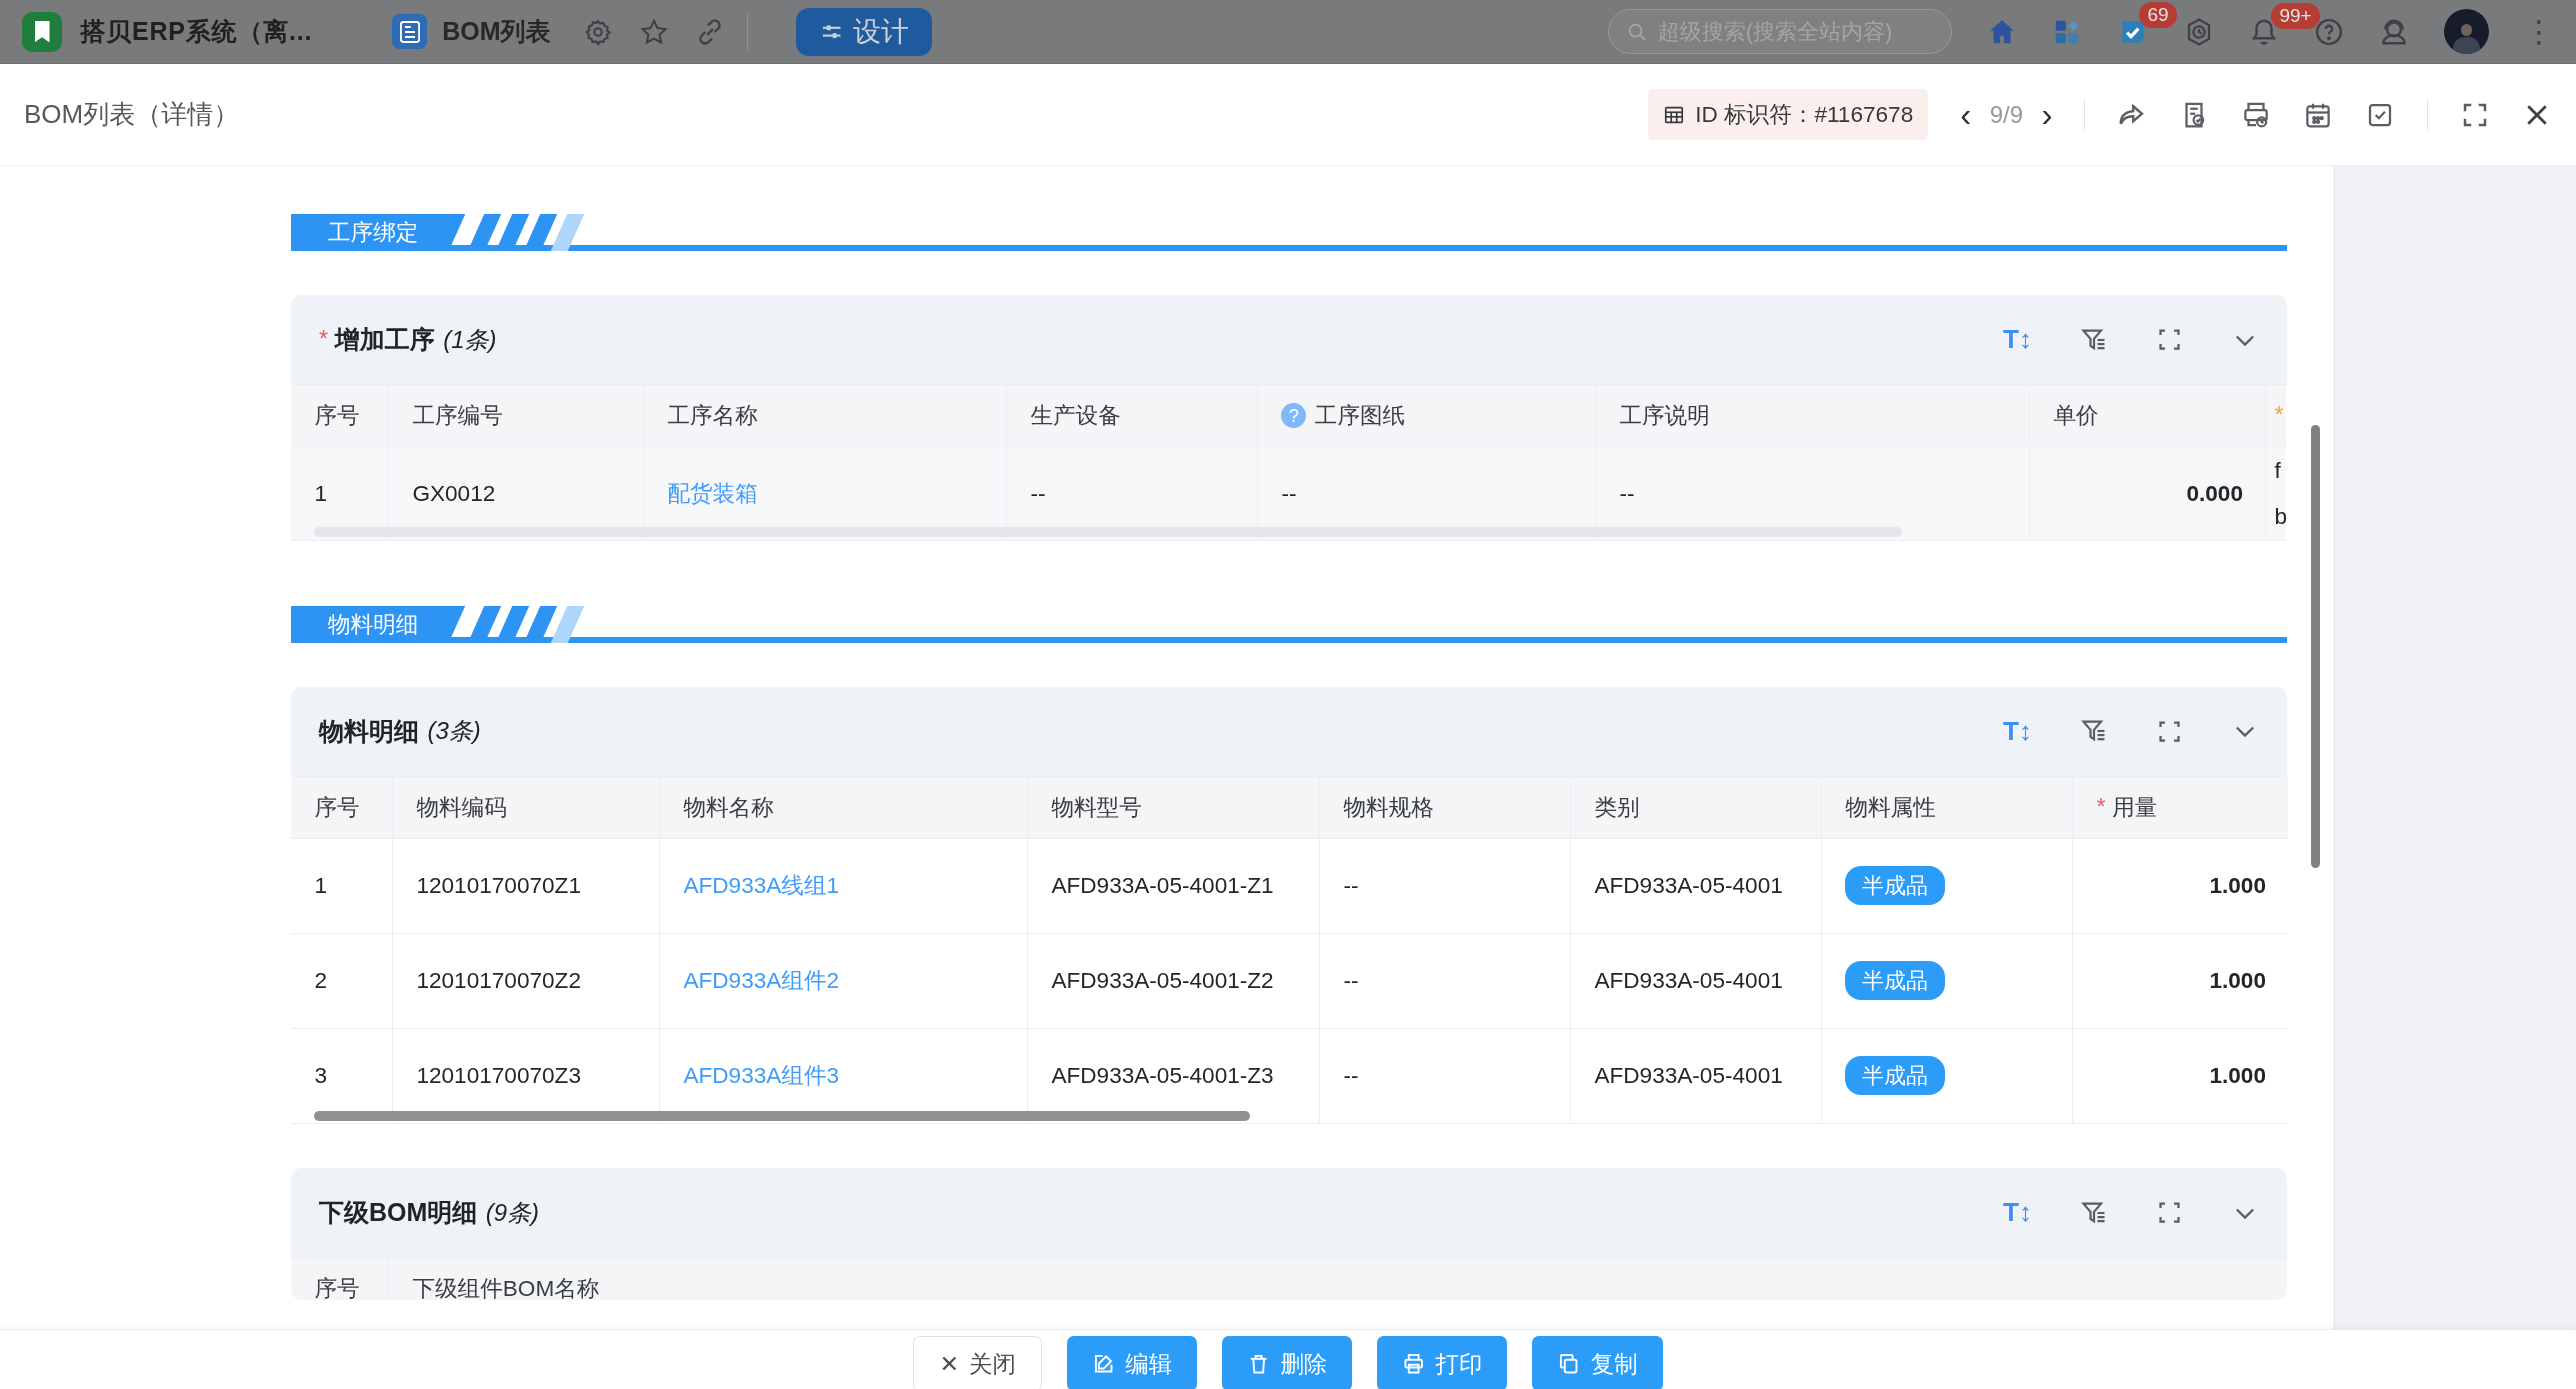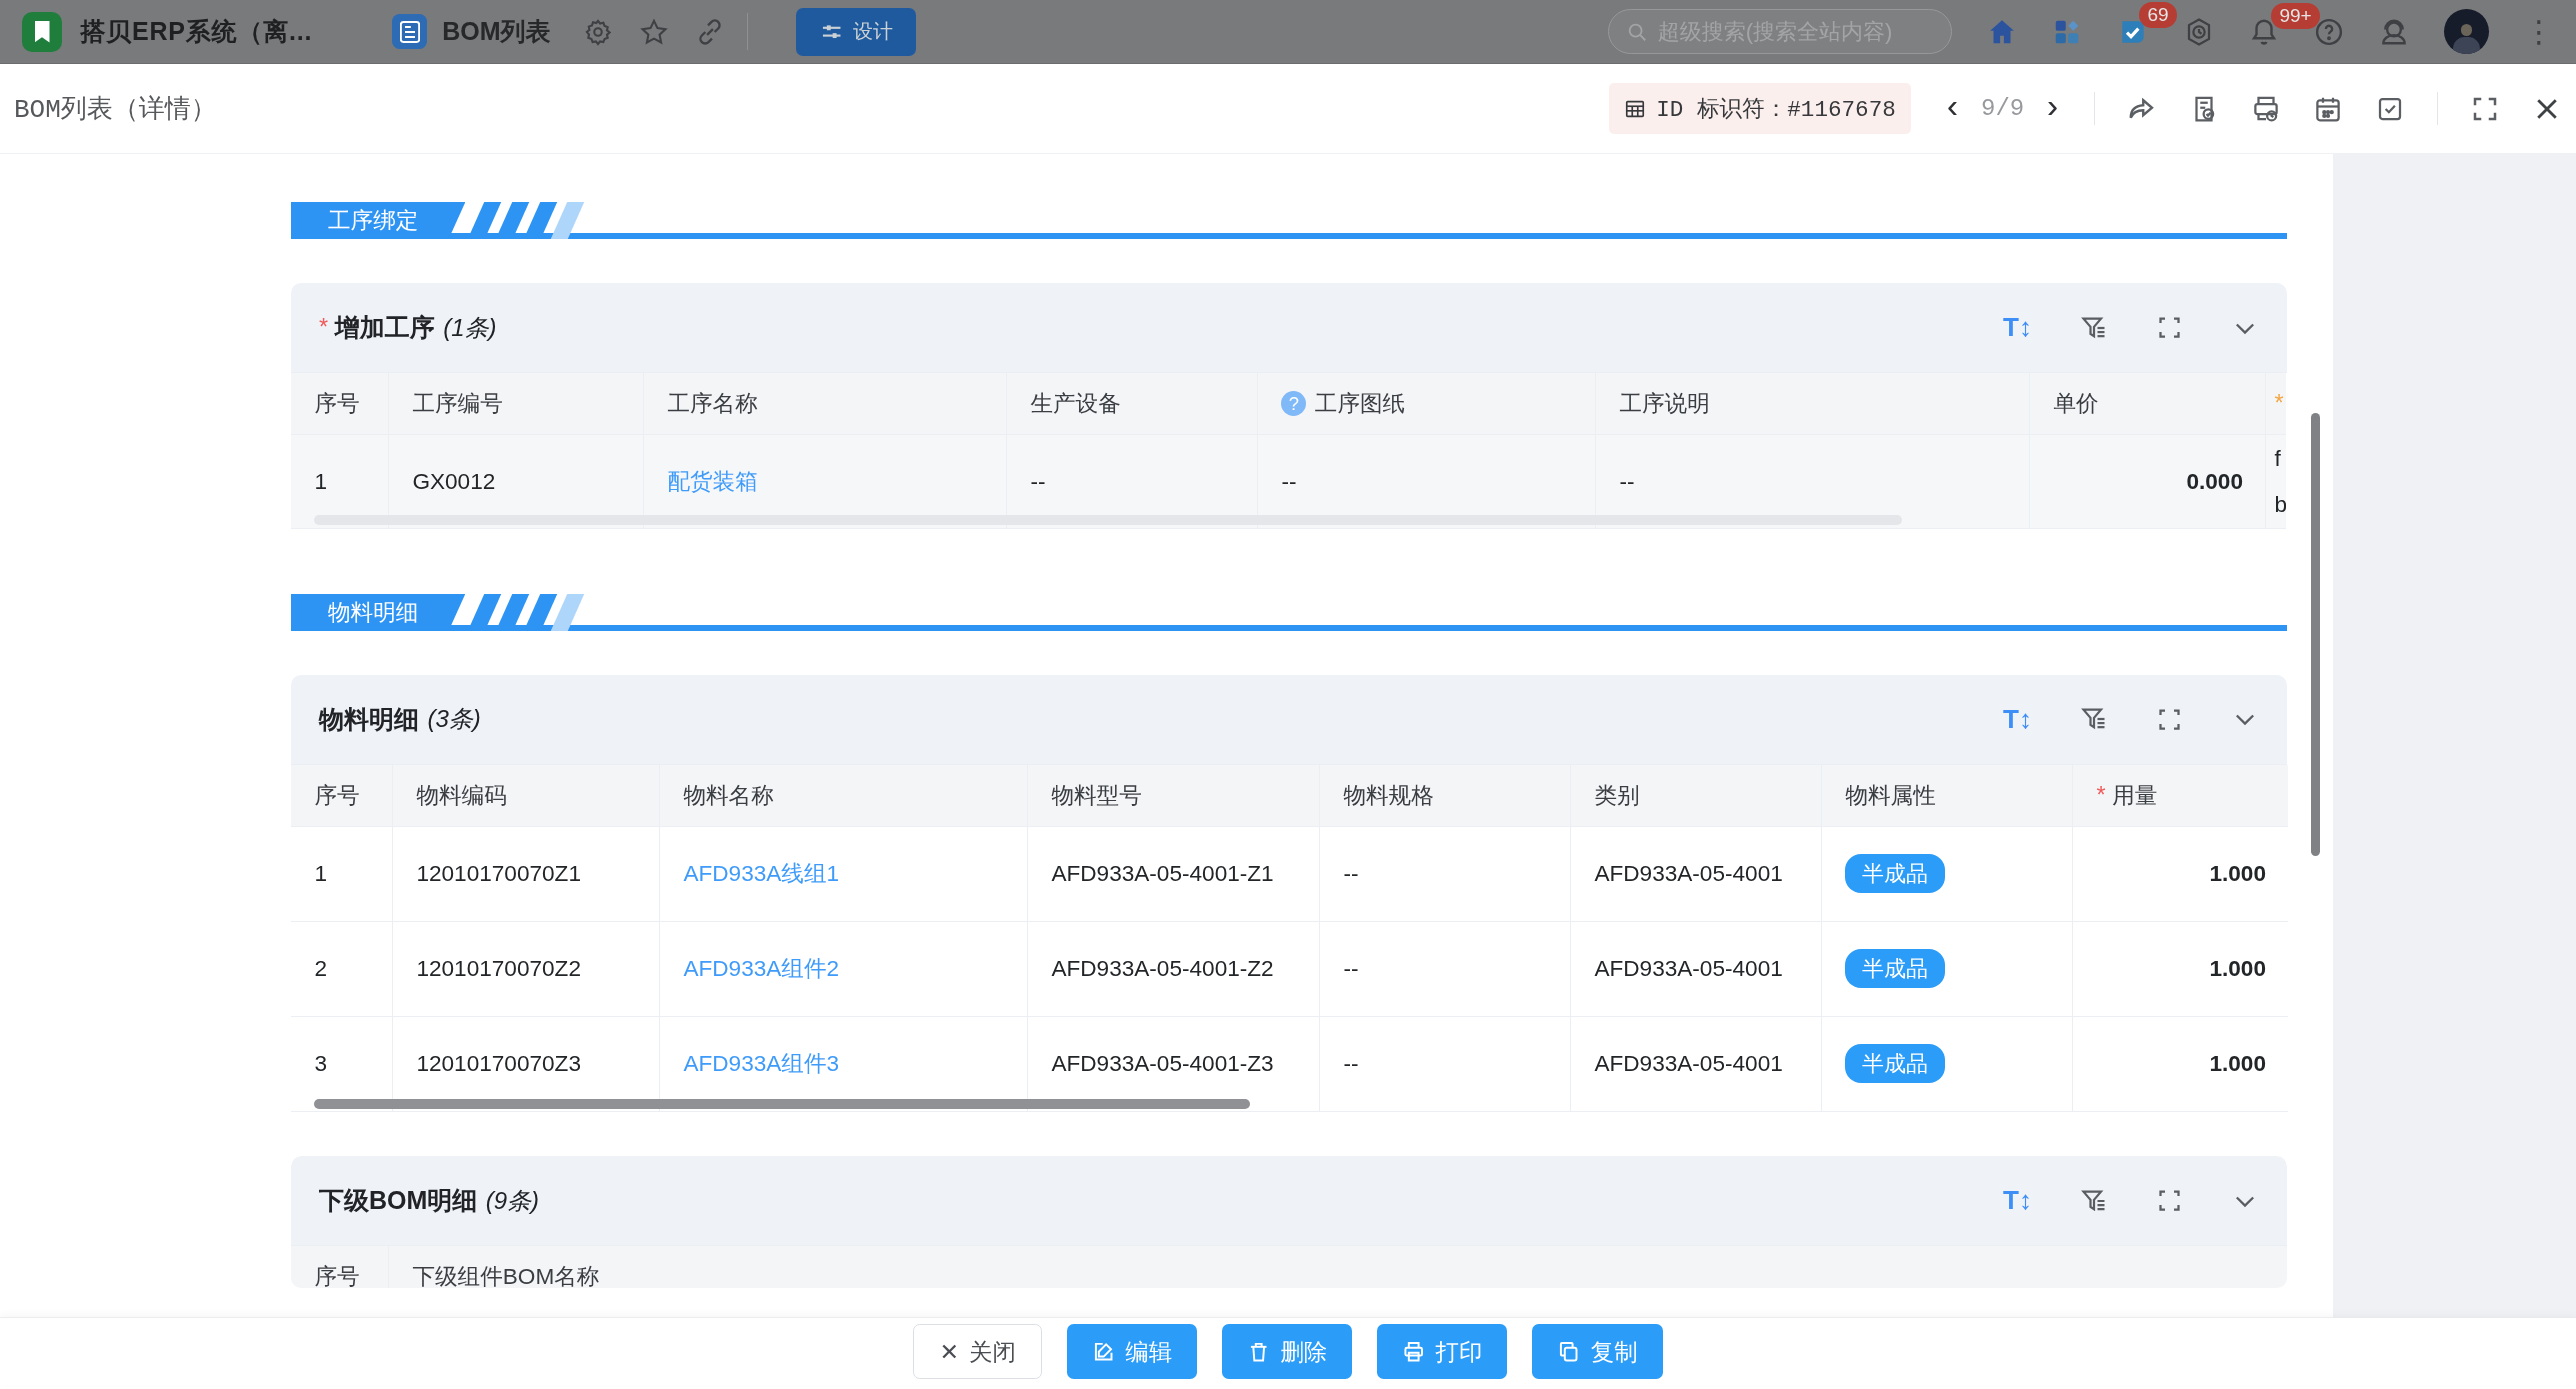--- a/index.html
+++ b/index.html
@@ -16,42 +16,42 @@
   .app-name { margin-left:18.4px; font-size:25px; font-weight:bold; color:#1e2022;
     letter-spacing:0.8px; }
   .tabzone { display:flex; align-items:center; margin-left:80px; gap:15px; }
   .tab-ic { width:35px; height:35px; border-radius:7.5px; background:#2d6cb4;
     display:flex; align-items:center; justify-content:center; }
   .tab-label { font-size:25px; font-weight:bold; color:#26282a; }
   .tb-divider { width:0.8px; height:37px; background:#909194; margin:0 23.4px; }
   .tb-ic { color:#3e4043; display:flex; align-items:center; }
   .icgroup { display:flex; align-items:center; gap:28px; margin-left:33px; }
   .design-btn { margin-left:25px; height:48px; padding:0 23.4px; background:#1f5a9e;
-    border-radius:7px; display:flex; align-items:center; gap:10px;
-    color:#ccd1d6; font-size:20px; }
+    border-radius:13px; display:flex; align-items:center; gap:10px;
+    color:#ccd1d6; font-size:28px; }
   .right-cluster { margin-left:auto; display:flex; align-items:center; gap:35px; }
   .search-box { width:344px; height:45px; border:1.7px solid #97989a; border-radius:22.6px;
     display:flex; align-items:center; padding:0 16.7px; gap:10px; color:#a3a4a6;
     background:rgba(255,255,255,0.05); }
   .search-box input { border:none; outline:none; background:transparent; font-size:22px;
     color:#fef9c3; width:267px; font-family:inherit; }
   .search-box input::placeholder { color:#a3a4a6; }
   .badge-wrap { position:relative; display:flex; }
   .red-badge { position:absolute; top:-13.4px; left:22px; background:#b63d33; color:#e5e5e5;
     font-size:19px; border-radius:13.4px; padding:1.7px 8.4px; line-height:1.2; white-space:nowrap; }
   .avatar { width:45px; height:45px; border-radius:50%; background:#171c2b; overflow:hidden;
     display:flex; align-items:flex-end; justify-content:center; }
   .bust { width:27px; height:16.7px; border-radius:11.7px 11.7px 0 0; background:#3c4456; position:relative; }
   .bust::before { content:""; position:absolute; left:7.5px; top:-13.4px; width:11.7px; height:11.7px;
     border-radius:50%; background:#6b6458; }
   .dots { color:#3e4043; font-size:30px; letter-spacing:0; line-height:0.6; }
 
   
-  .titlebar { height:90px; background:#fff; display:flex; align-items:center;
-    padding:0 14px; border-bottom:0.8px solid #f0f1f3;font-family:Liberation Mono, monospace; }
+  .titlebar { height:102px; background:#fff; display:flex; align-items:center;
+    padding:0 24px; border-bottom:0.8px solid #f0f1f3; }
   .page-title { font-size:26px; color:#56585c; }
   .tbar-right { margin-left:auto; display:flex; align-items:center; gap:32px; }
   .id-badge { background:#fbefee; border-radius:5px; padding:10px 15px; display:flex;
     align-items:center; gap:10px; font-size:22.6px; color:#36383b; }
   .pager { display:flex; align-items:center; gap:18.4px; }
   .pg-arrow { font-size:33px; color:#2e3033; line-height:1; cursor:default; }
   .pg-num { font-size:24px; color:#97999d; }
   .v-div { width:0.8px; height:33px; background:#e3e5e8; }
   .t-ic { color:#5b5e63; display:flex; }
 

